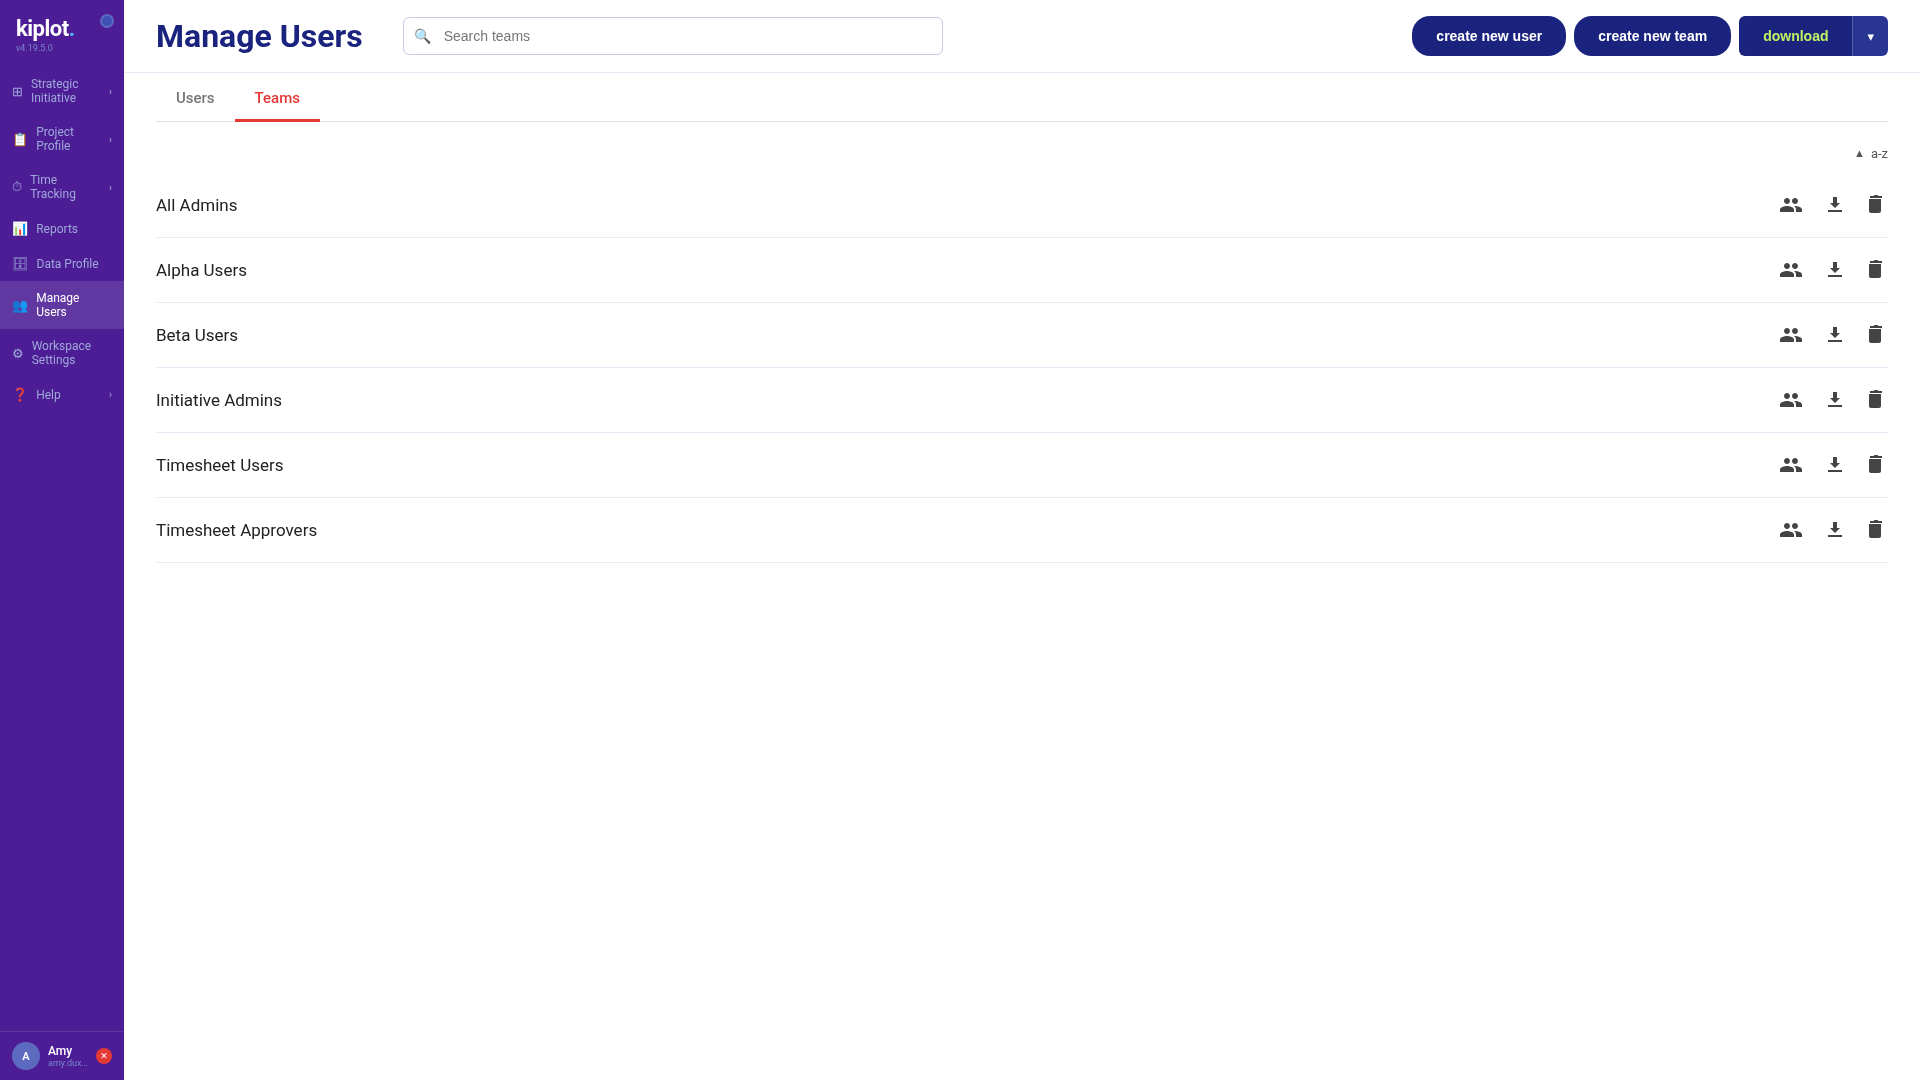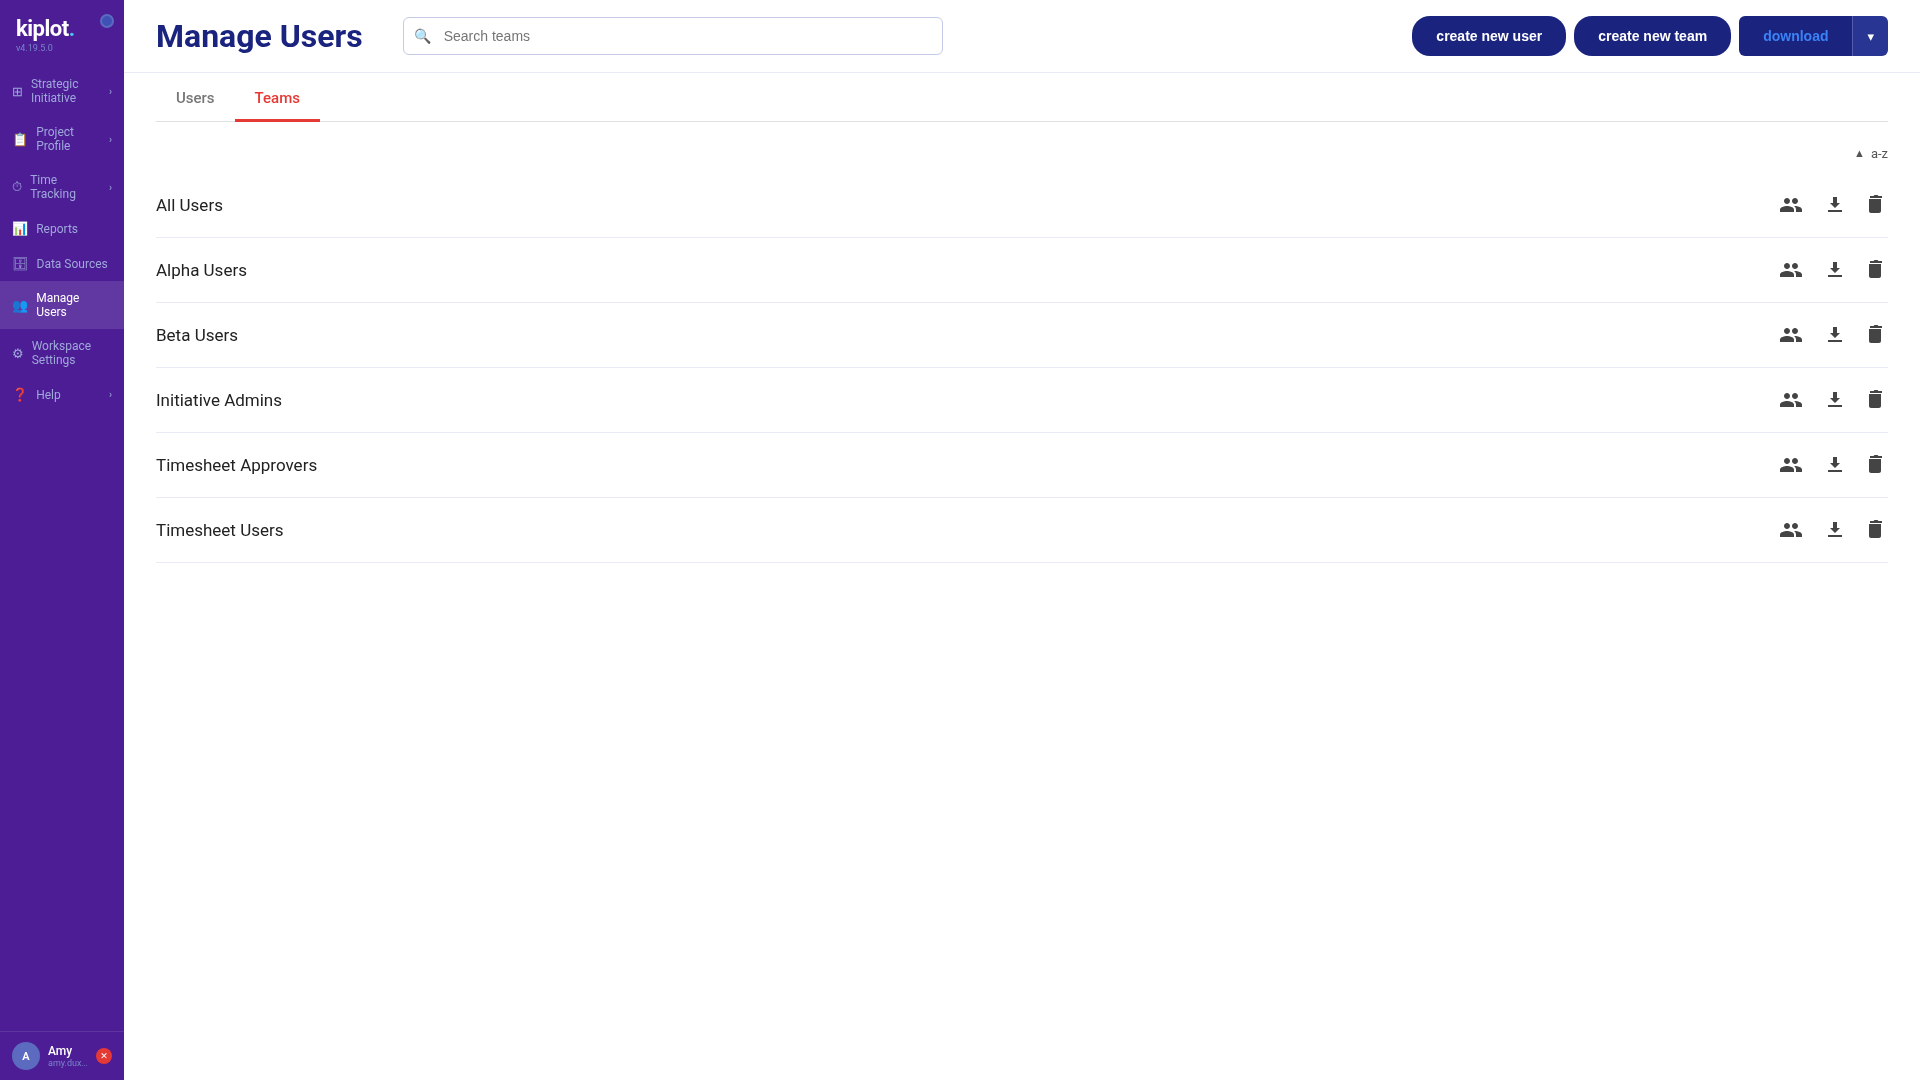--- a/index.html
+++ b/index.html
@@ -161,21 +161,21 @@
       font-weight: 600;
       cursor: pointer;
       white-space: nowrap;
     }
     .btn-download-group {
       display: flex;
       align-items: stretch;
     }
     .btn-download-main {
       background: #1a237e;
-      color: #3b82f6;
+      color: #bef264;
       border: none;
       padding: 12px 24px;
       border-radius: 6px 0 0 6px;
       font-size: 14px;
       font-weight: 600;
       cursor: pointer;
     }
     .btn-download-chevron {
       background: #283593;
       color: #fff;
@@ -288,21 +288,21 @@
       <span class="nav-icon">⏱</span>
       <span>Time Tracking</span>
       <span class="nav-chevron">›</span>
     </div>
     <div class="nav-item">
       <span class="nav-icon">📊</span>
       <span>Reports</span>
     </div>
     <div class="nav-item">
       <span class="nav-icon">🗄</span>
-      <span>Data Sources</span>
+      <span>Data Profile</span>
     </div>
     <div class="nav-item active">
       <span class="nav-icon">👥</span>
       <span>Manage Users</span>
     </div>
     <div class="nav-item">
       <span class="nav-icon">⚙</span>
       <span>Workspace Settings</span>
     </div>
     <div class="nav-item">
@@ -349,21 +349,21 @@
       <div class="tab active">Teams</div>
     </div>
 
     <div class="sort-bar">
       <span class="sort-chevron">▲</span>
       <span>a-z</span>
     </div>
 
     <div class="team-list" id="team-list-container">
     <div class="team-row">
-      <span class="team-name">All Users</span>
+      <span class="team-name">All Admins</span>
       <div class="team-actions">
         <button class="team-action-btn" title="Manage members">
           <svg width="22" height="18" viewBox="0 0 22 18" fill="none" xmlns="http://www.w3.org/2000/svg">
             <path d="M15 8c1.66 0 2.99-1.34 2.99-3S16.66 2 15 2c-1.66 0-3 1.34-3 3s1.34 3 3 3zm-8 0c1.66 0 2.99-1.34 2.99-3S8.66 2 7 2C5.34 2 4 3.34 4 5s1.34 3 3 3zm0 2c-2.33 0-7 1.17-7 3.5V16h14v-2.5C14 11.17 9.33 10 7 10zm8 0c-.29 0-.62.02-.97.05 1.16.84 1.97 1.97 1.97 3.45V16h6v-2.5c0-2.33-4.67-3.5-7-3.5z" fill="#444"></path>
           </svg>
         </button>
         <button class="team-action-btn" title="Download">
           <svg width="18" height="20" viewBox="0 0 18 20" fill="none" xmlns="http://www.w3.org/2000/svg">
             <path d="M9 13l-5-5h3V2h4v6h3l-5 5zm-7 4h14v-2H2v2z" fill="#444"></path>
           </svg>
@@ -429,41 +429,41 @@
           </svg>
         </button>
         <button class="team-action-btn" title="Delete">
           <svg width="16" height="20" viewBox="0 0 16 20" fill="none" xmlns="http://www.w3.org/2000/svg">
             <path d="M1 16c0 1.1.9 2 2 2h8c1.1 0 2-.9 2-2V4H1v12zM14 1h-3.5l-1-1h-3l-1 1H2v2h12V1z" fill="#444"></path>
           </svg>
         </button>
       </div>
     </div>
         <div class="team-row">
+      <span class="team-name">Timesheet Users</span>
+      <div class="team-actions">
+        <button class="team-action-btn" title="Manage members">
+          <svg width="22" height="18" viewBox="0 0 22 18" fill="none" xmlns="http://www.w3.org/2000/svg">
+            <path d="M15 8c1.66 0 2.99-1.34 2.99-3S16.66 2 15 2c-1.66 0-3 1.34-3 3s1.34 3 3 3zm-8 0c1.66 0 2.99-1.34 2.99-3S8.66 2 7 2C5.34 2 4 3.34 4 5s1.34 3 3 3zm0 2c-2.33 0-7 1.17-7 3.5V16h14v-2.5C14 11.17 9.33 10 7 10zm8 0c-.29 0-.62.02-.97.05 1.16.84 1.97 1.97 1.97 3.45V16h6v-2.5c0-2.33-4.67-3.5-7-3.5z" fill="#444"></path>
+          </svg>
+        </button>
+        <button class="team-action-btn" title="Download">
+          <svg width="18" height="20" viewBox="0 0 18 20" fill="none" xmlns="http://www.w3.org/2000/svg">
+            <path d="M9 13l-5-5h3V2h4v6h3l-5 5zm-7 4h14v-2H2v2z" fill="#444"></path>
+          </svg>
+        </button>
+        <button class="team-action-btn" title="Delete">
+          <svg width="16" height="20" viewBox="0 0 16 20" fill="none" xmlns="http://www.w3.org/2000/svg">
+            <path d="M1 16c0 1.1.9 2 2 2h8c1.1 0 2-.9 2-2V4H1v12zM14 1h-3.5l-1-1h-3l-1 1H2v2h12V1z" fill="#444"></path>
+          </svg>
+        </button>
+      </div>
+    </div>
+        <div class="team-row">
       <span class="team-name">Timesheet Approvers</span>
-      <div class="team-actions">
-        <button class="team-action-btn" title="Manage members">
-          <svg width="22" height="18" viewBox="0 0 22 18" fill="none" xmlns="http://www.w3.org/2000/svg">
-            <path d="M15 8c1.66 0 2.99-1.34 2.99-3S16.66 2 15 2c-1.66 0-3 1.34-3 3s1.34 3 3 3zm-8 0c1.66 0 2.99-1.34 2.99-3S8.66 2 7 2C5.34 2 4 3.34 4 5s1.34 3 3 3zm0 2c-2.33 0-7 1.17-7 3.5V16h14v-2.5C14 11.17 9.33 10 7 10zm8 0c-.29 0-.62.02-.97.05 1.16.84 1.97 1.97 1.97 3.45V16h6v-2.5c0-2.33-4.67-3.5-7-3.5z" fill="#444"></path>
-          </svg>
-        </button>
-        <button class="team-action-btn" title="Download">
-          <svg width="18" height="20" viewBox="0 0 18 20" fill="none" xmlns="http://www.w3.org/2000/svg">
-            <path d="M9 13l-5-5h3V2h4v6h3l-5 5zm-7 4h14v-2H2v2z" fill="#444"></path>
-          </svg>
-        </button>
-        <button class="team-action-btn" title="Delete">
-          <svg width="16" height="20" viewBox="0 0 16 20" fill="none" xmlns="http://www.w3.org/2000/svg">
-            <path d="M1 16c0 1.1.9 2 2 2h8c1.1 0 2-.9 2-2V4H1v12zM14 1h-3.5l-1-1h-3l-1 1H2v2h12V1z" fill="#444"></path>
-          </svg>
-        </button>
-      </div>
-    </div>
-        <div class="team-row">
-      <span class="team-name">Timesheet Users</span>
       <div class="team-actions">
         <button class="team-action-btn" title="Manage members">
           <svg width="22" height="18" viewBox="0 0 22 18" fill="none" xmlns="http://www.w3.org/2000/svg">
             <path d="M15 8c1.66 0 2.99-1.34 2.99-3S16.66 2 15 2c-1.66 0-3 1.34-3 3s1.34 3 3 3zm-8 0c1.66 0 2.99-1.34 2.99-3S8.66 2 7 2C5.34 2 4 3.34 4 5s1.34 3 3 3zm0 2c-2.33 0-7 1.17-7 3.5V16h14v-2.5C14 11.17 9.33 10 7 10zm8 0c-.29 0-.62.02-.97.05 1.16.84 1.97 1.97 1.97 3.45V16h6v-2.5c0-2.33-4.67-3.5-7-3.5z" fill="#444"></path>
           </svg>
         </button>
         <button class="team-action-btn" title="Download">
           <svg width="18" height="20" viewBox="0 0 18 20" fill="none" xmlns="http://www.w3.org/2000/svg">
             <path d="M9 13l-5-5h3V2h4v6h3l-5 5zm-7 4h14v-2H2v2z" fill="#444"></path>
           </svg>

